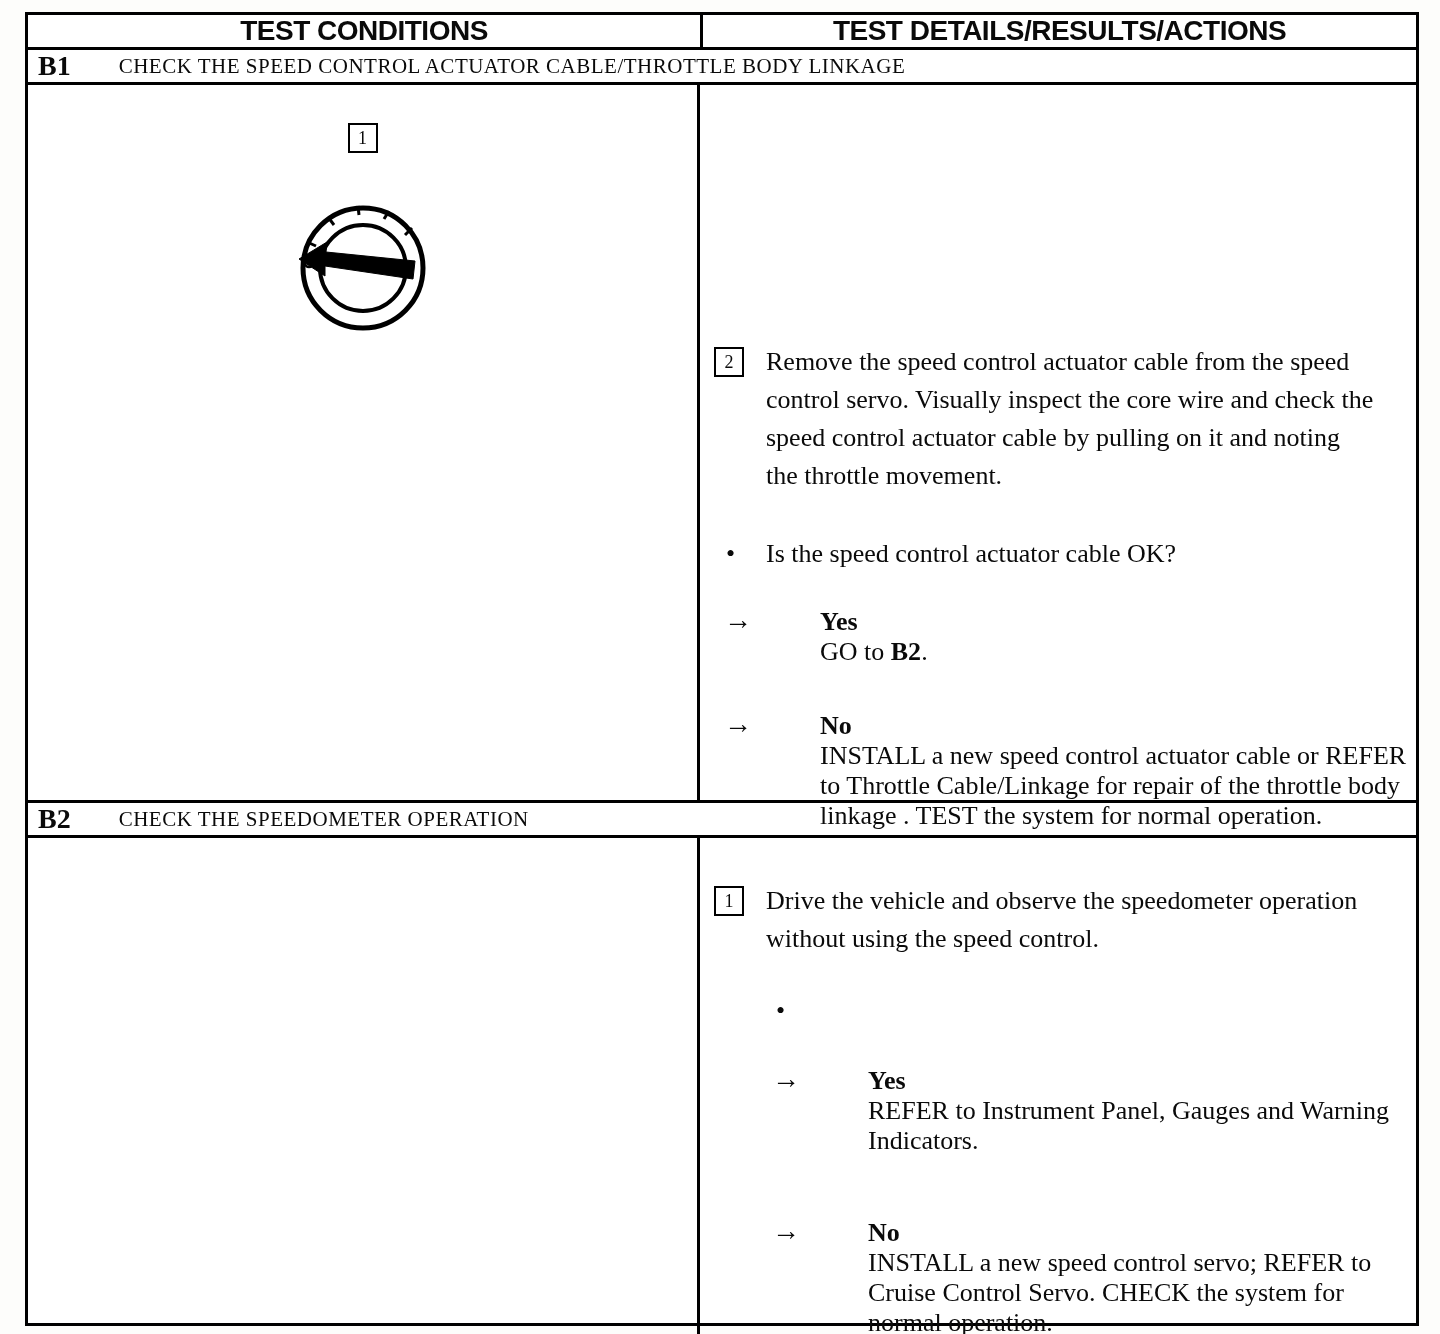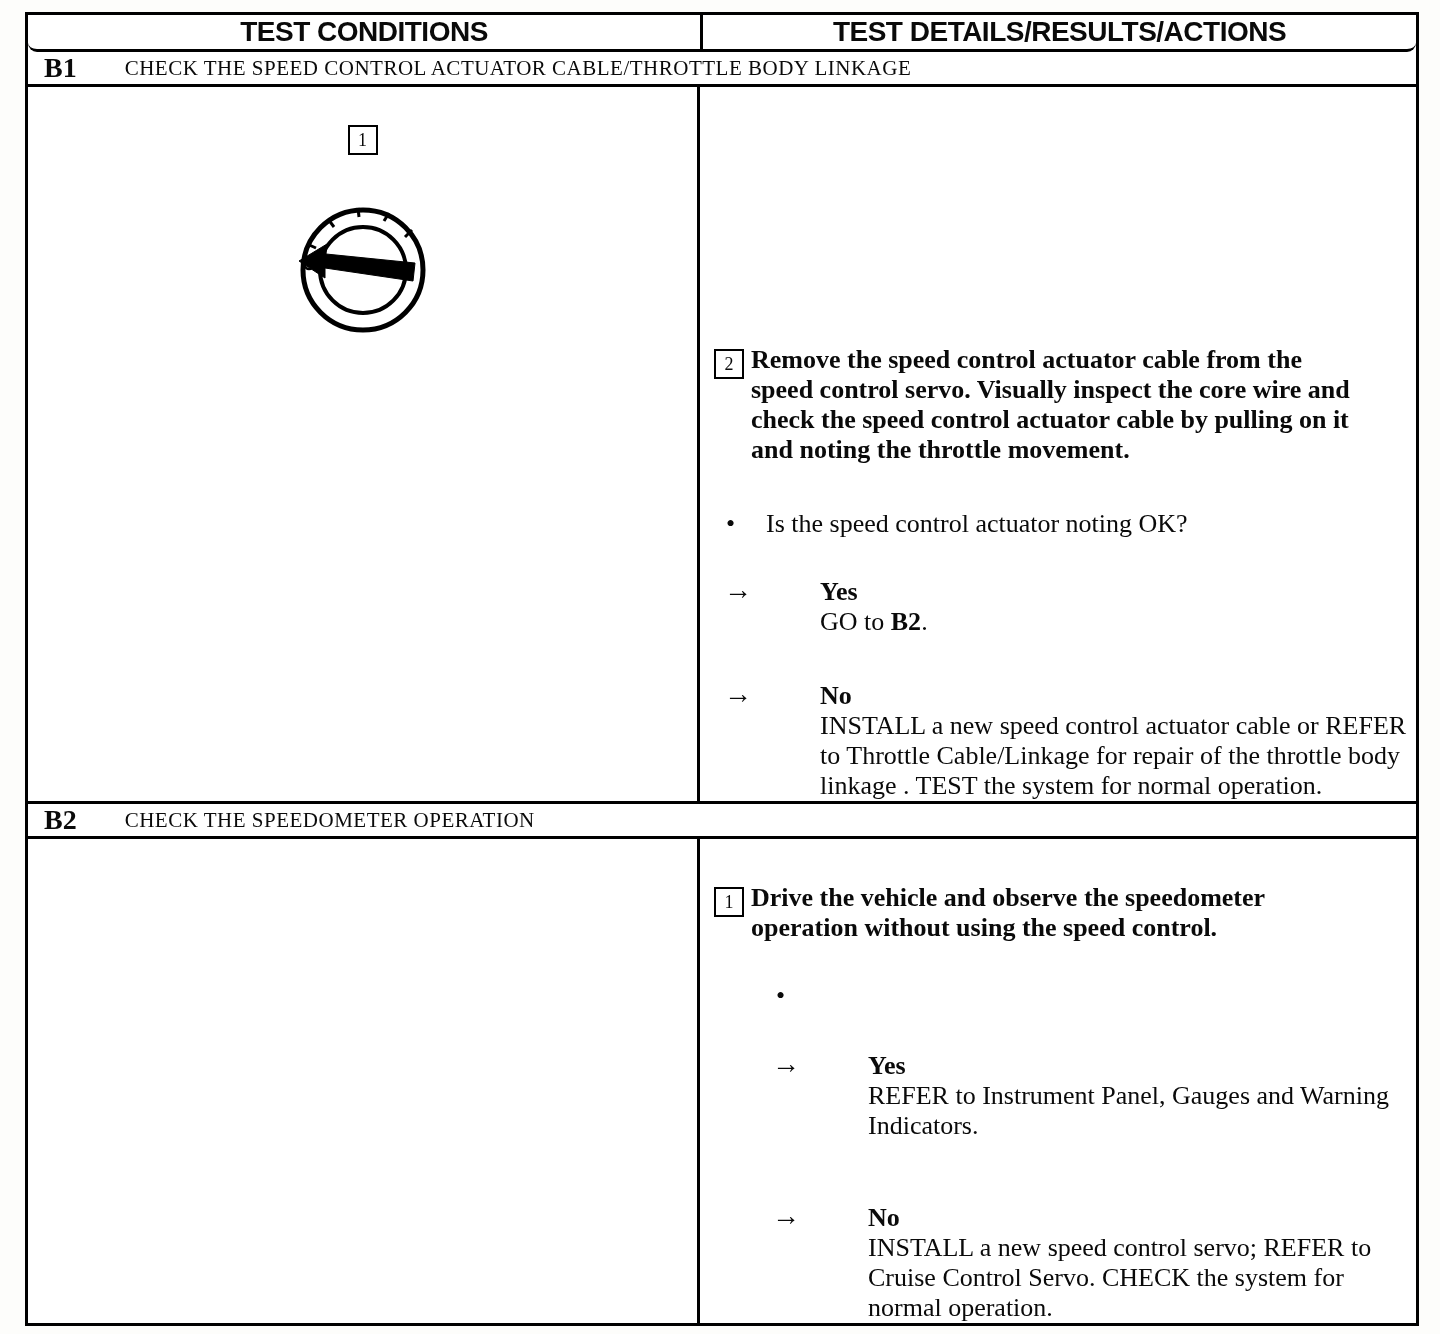--- a/index.html
+++ b/index.html
@@ -8,33 +8,33 @@
     font-family:"Liberation Serif", serif;color:#0a0a0a;
     -webkit-font-smoothing:antialiased;
   }
   .page{
     position:absolute;left:25px;top:12px;width:1388px;height:1308px;
     border:3px solid #000;background:#fff;
     display:flex;flex-direction:column;
   }
   
   .hdr-row{
-    display:flex;height:42px;border-bottom:3px solid #000;border-radius:9px;
+    display:flex;height:42px;border-bottom:3px solid #000;
   }
   .hdr-cell{
     display:flex;align-items:center;justify-content:center;
     font-family:"Liberation Sans", sans-serif;font-weight:bold;font-size:28px;
     letter-spacing:-0.5px;
   }
   .hdr-cell.c1{width:672px;border-right:3px solid #000;}
   .hdr-cell.c2{flex:1;}
   
   .sec-row{
     display:flex;align-items:center;height:38px;border-bottom:3px solid #000;
-    padding-left:16px;box-sizing:border-box;
+    padding-left:10px;box-sizing:border-box;
   }
   .sec-id{font-weight:bold;font-size:28px;margin-right:48px;}
   .sec-title{font-size:21px;letter-spacing:0.5px;}
   
   .body-row{display:flex;border-bottom:3px solid #000;box-sizing:border-box;}
   .body-row.b1{height:718px;}
   .body-row.b2{flex:1;border-bottom:none;}
   .cell-left{
     width:672px;border-right:3px solid #000;box-sizing:border-box;
     display:flex;flex-direction:column;align-items:center;
@@ -43,21 +43,21 @@
   .b1 .cell-right{padding-top:258px;}
   .b2 .cell-right{padding-top:44px;}
   
   .step{display:flex;align-items:flex-start;}
   .step-box{
     width:26px;height:26px;border:2px solid #000;flex:0 0 auto;
     display:flex;align-items:center;justify-content:center;
     font-size:18px;margin-top:4px;
   }
   .step-text{
-    margin-left:7px;font-size:26px;line-height:30px;max-width:608px;font-weight:bold;
+    margin-left:22px;font-size:26px;line-height:38px;max-width:608px;
   }
   .bullet-line{display:flex;font-size:26px;line-height:30px;}
   .bullet-glyph{width:40px;flex:0 0 auto;}
   .b1 .bullet-line{margin-top:44px;margin-left:12px;}
   .b2 .bullet-line{margin-top:38px;margin-left:62px;}
   .answer{display:flex;font-size:26px;line-height:30px;}
   .b1 .answer{margin-left:10px;}
   .b2 .answer{margin-left:58px;}
   .arrow-glyph{width:56px;flex:0 0 auto;font-size:28px;margin-top:-2px;}
   .answer-body{max-width:600px;margin-left:40px;}
@@ -107,21 +107,21 @@
         </svg>
       </div>
     </div>
     <div class="cell-right">
       <div class="step">
         <div class="step-box">2</div>
         <div class="step-text">Remove the speed control actuator cable from the speed control servo. Visually inspect the core wire and check the speed control actuator cable by pulling on it and noting the throttle movement.</div>
       </div>
       <div class="bullet-line">
         <span class="bullet-glyph">•</span>
-        <span>Is the speed control actuator noting OK?</span>
+        <span>Is the speed control actuator cable OK?</span>
       </div>
       <div class="answer ans-yes-b1">
         <span class="arrow-glyph">→</span>
         <span class="answer-body">
           <span class="answer-label">Yes</span>
           <span>GO to </span><span class="bold">B2</span><span>.</span>
         </span>
       </div>
       <div class="answer ans-no-b1">
         <span class="arrow-glyph">→</span>

